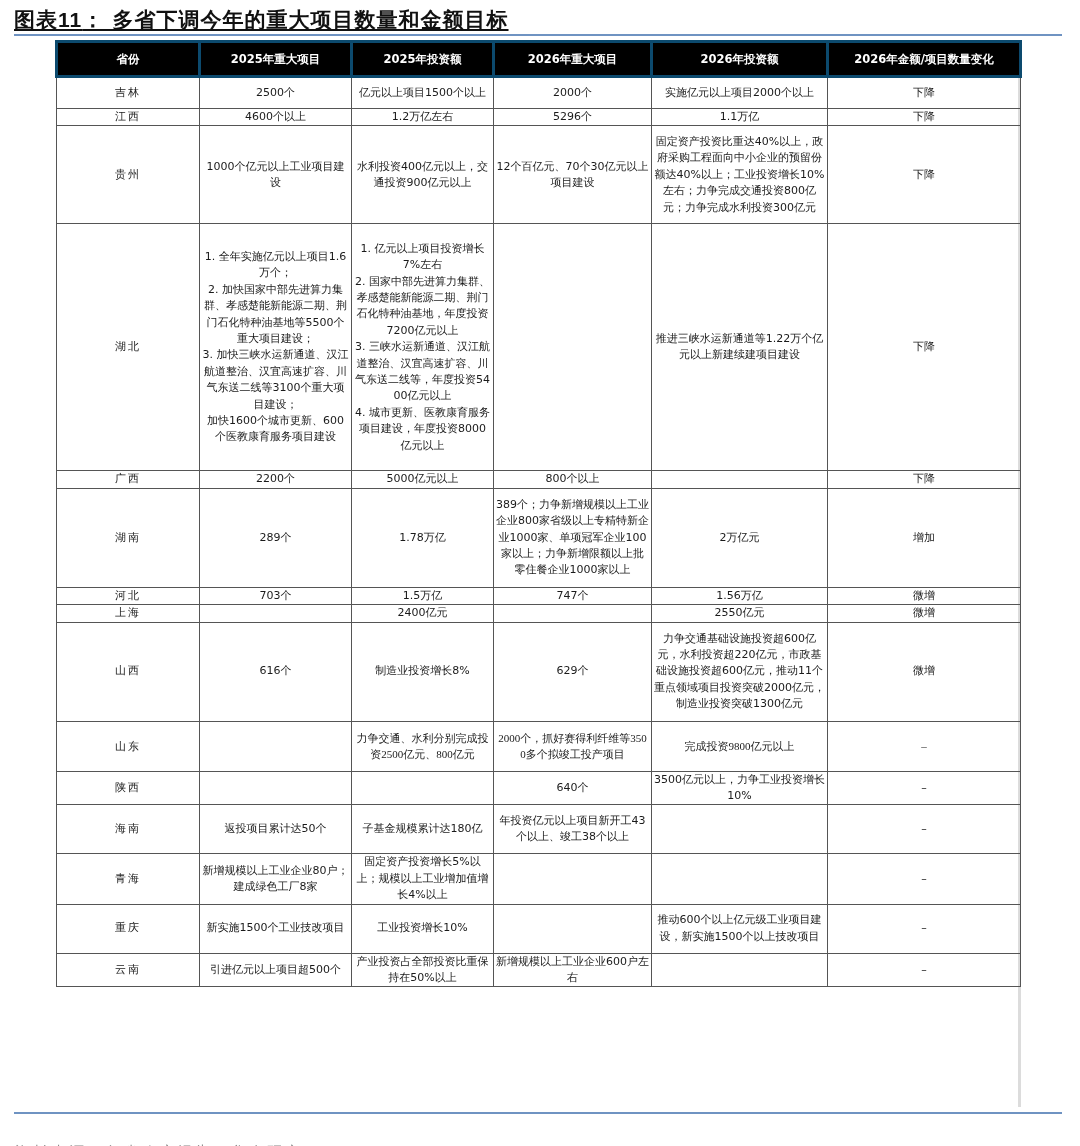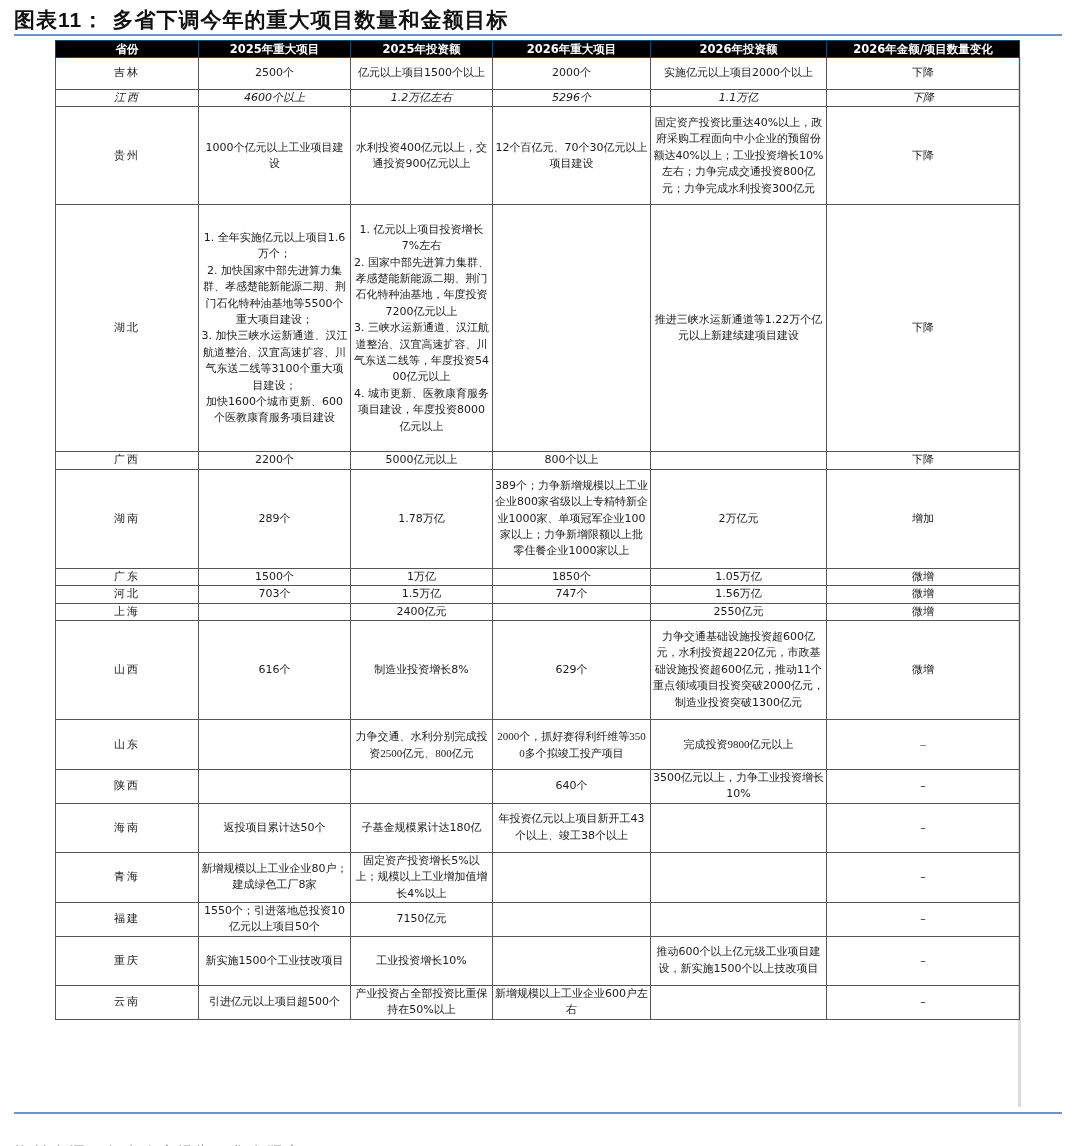--- a/index.html
+++ b/index.html
@@ -1,23 +1,23 @@
 <!DOCTYPE html>
 <html><head>
 <meta charset="utf-8">
 <style>
   html, body { margin:0; padding:0; background:#ffffff; }
   body { width:1080px; height:1146px; position:relative; font-family:"DejaVu Sans", "Liberation Sans", sans-serif; color:#1a1a1a; overflow:hidden; }
-  .title { position:absolute; left:14px; top:6px; font-size:21px; font-weight:bold; color:#111; letter-spacing:1px; white-space:nowrap; font-family:"DejaVu Serif", "Liberation Serif", serif; }
+  .title { position:absolute; left:14px; top:6px; font-size:21px; font-weight:bold; color:#111; letter-spacing:1px; white-space:nowrap; font-family:"DejaVu Serif", "Liberation Serif", serif;text-decoration:underline; }
   .title .num { font-family:"Liberation Sans", sans-serif; }
   .rule-top { position:absolute; left:14px; top:34px; width:1048px; height:2px; background:#6f93c2; }
   .rule-bottom { position:absolute; left:14px; top:1112px; width:1048px; height:2px; background:#6f93c2; }
   .source { position:absolute; left:15px; top:1143px; font-size:15px; color:#8a8a8a; letter-spacing:3px; font-family:"DejaVu Serif", "Liberation Serif", serif; }
   table.main { position:absolute; left:55px; top:40px; width:964px; border-collapse:collapse; table-layout:fixed; }
-  table.main th { background:#000; color:#fff; font-size:11.5px; font-weight:bold; height:16px; padding:0; border:1px solid #0c4a6e; text-align:center; line-height:16px; }
+  table.main th { background:#000; color:#fff; font-size:11.5px; font-weight:bold; height:16px; padding:8px; border:3px solid #0c4a6e; text-align:center; line-height:16px; }
   table.main td { border:1px solid #555; font-size:11px; text-align:center; vertical-align:middle; padding:0 2px; line-height:16.4px; word-break:break-all; }
   table.main td.prov { letter-spacing:2px; }
   .shadow { position:absolute; left:1018px; top:57px; width:3px; height:1050px; background:#dcdcdc; }
 </style>
 </head>
 <body>
 
 <div class="title"><span>图表</span><span class="num">11</span><span>： 多省下调今年的重大项目数量和金额目标</span></div>
 <div class="rule-top"></div>
 
@@ -44,21 +44,21 @@
   </thead>
   <tbody id="tbody">
       <tr style="height: 32px;">
         <td class="prov">吉林</td>
         <td>2500个</td>
         <td>亿元以上项目1500个以上</td>
         <td>2000个</td>
         <td>实施亿元以上项目2000个以上</td>
         <td>下降</td>
       </tr>
-      <tr style="height: 16px; font-style: italic;">
+      <tr style="height: 16px;">
         <td class="prov">江西</td>
         <td>4600个以上</td>
         <td>1.2万亿左右</td>
         <td>5296个</td>
         <td>1.1万亿</td>
         <td>下降</td>
       </tr>
       <tr style="height: 98px;">
         <td class="prov">贵州</td>
         <td>1000个亿元以上工业项目建设</td>
@@ -83,28 +83,20 @@
         <td></td>
         <td>下降</td>
       </tr>
       <tr style="height: 99px;">
         <td class="prov">湖南</td>
         <td>289个</td>
         <td>1.78万亿</td>
         <td>389个；力争新增规模以上工业企业800家省级以上专精特新企业1000家、单项冠军企业100家以上；力争新增限额以上批零住餐企业1000家以上</td>
         <td>2万亿元</td>
         <td>增加</td>
-      </tr>
-      <tr style="height: 16px;">
-        <td class="prov">广东</td>
-        <td>1500个</td>
-        <td>1万亿</td>
-        <td>1850个</td>
-        <td>1.05万亿</td>
-        <td>微增</td>
       </tr>
       <tr style="height: 16px;">
         <td class="prov">河北</td>
         <td>703个</td>
         <td>1.5万亿</td>
         <td>747个</td>
         <td>1.56万亿</td>
         <td>微增</td>
       </tr>
       <tr style="height: 16px;">
@@ -148,28 +140,20 @@
         <td>–</td>
       </tr>
       <tr style="height: 49px;">
         <td class="prov">青海</td>
         <td>新增规模以上工业企业80户；建成绿色工厂8家</td>
         <td>固定资产投资增长5%以上；规模以上工业增加值增长4%以上</td>
         <td></td>
         <td></td>
         <td>–</td>
       </tr>
-      <tr style="height: 33px;">
-        <td class="prov">福建</td>
-        <td>1550个；引进落地总投资10亿元以上项目50个</td>
-        <td>7150亿元</td>
-        <td></td>
-        <td></td>
-        <td>–</td>
-      </tr>
       <tr style="height: 49px;">
         <td class="prov">重庆</td>
         <td>新实施1500个工业技改项目</td>
         <td>工业投资增长10%</td>
         <td></td>
         <td>推动600个以上亿元级工业项目建设，新实施1500个以上技改项目</td>
         <td>–</td>
       </tr>
       <tr style="height: 33px;">
         <td class="prov">云南</td>

